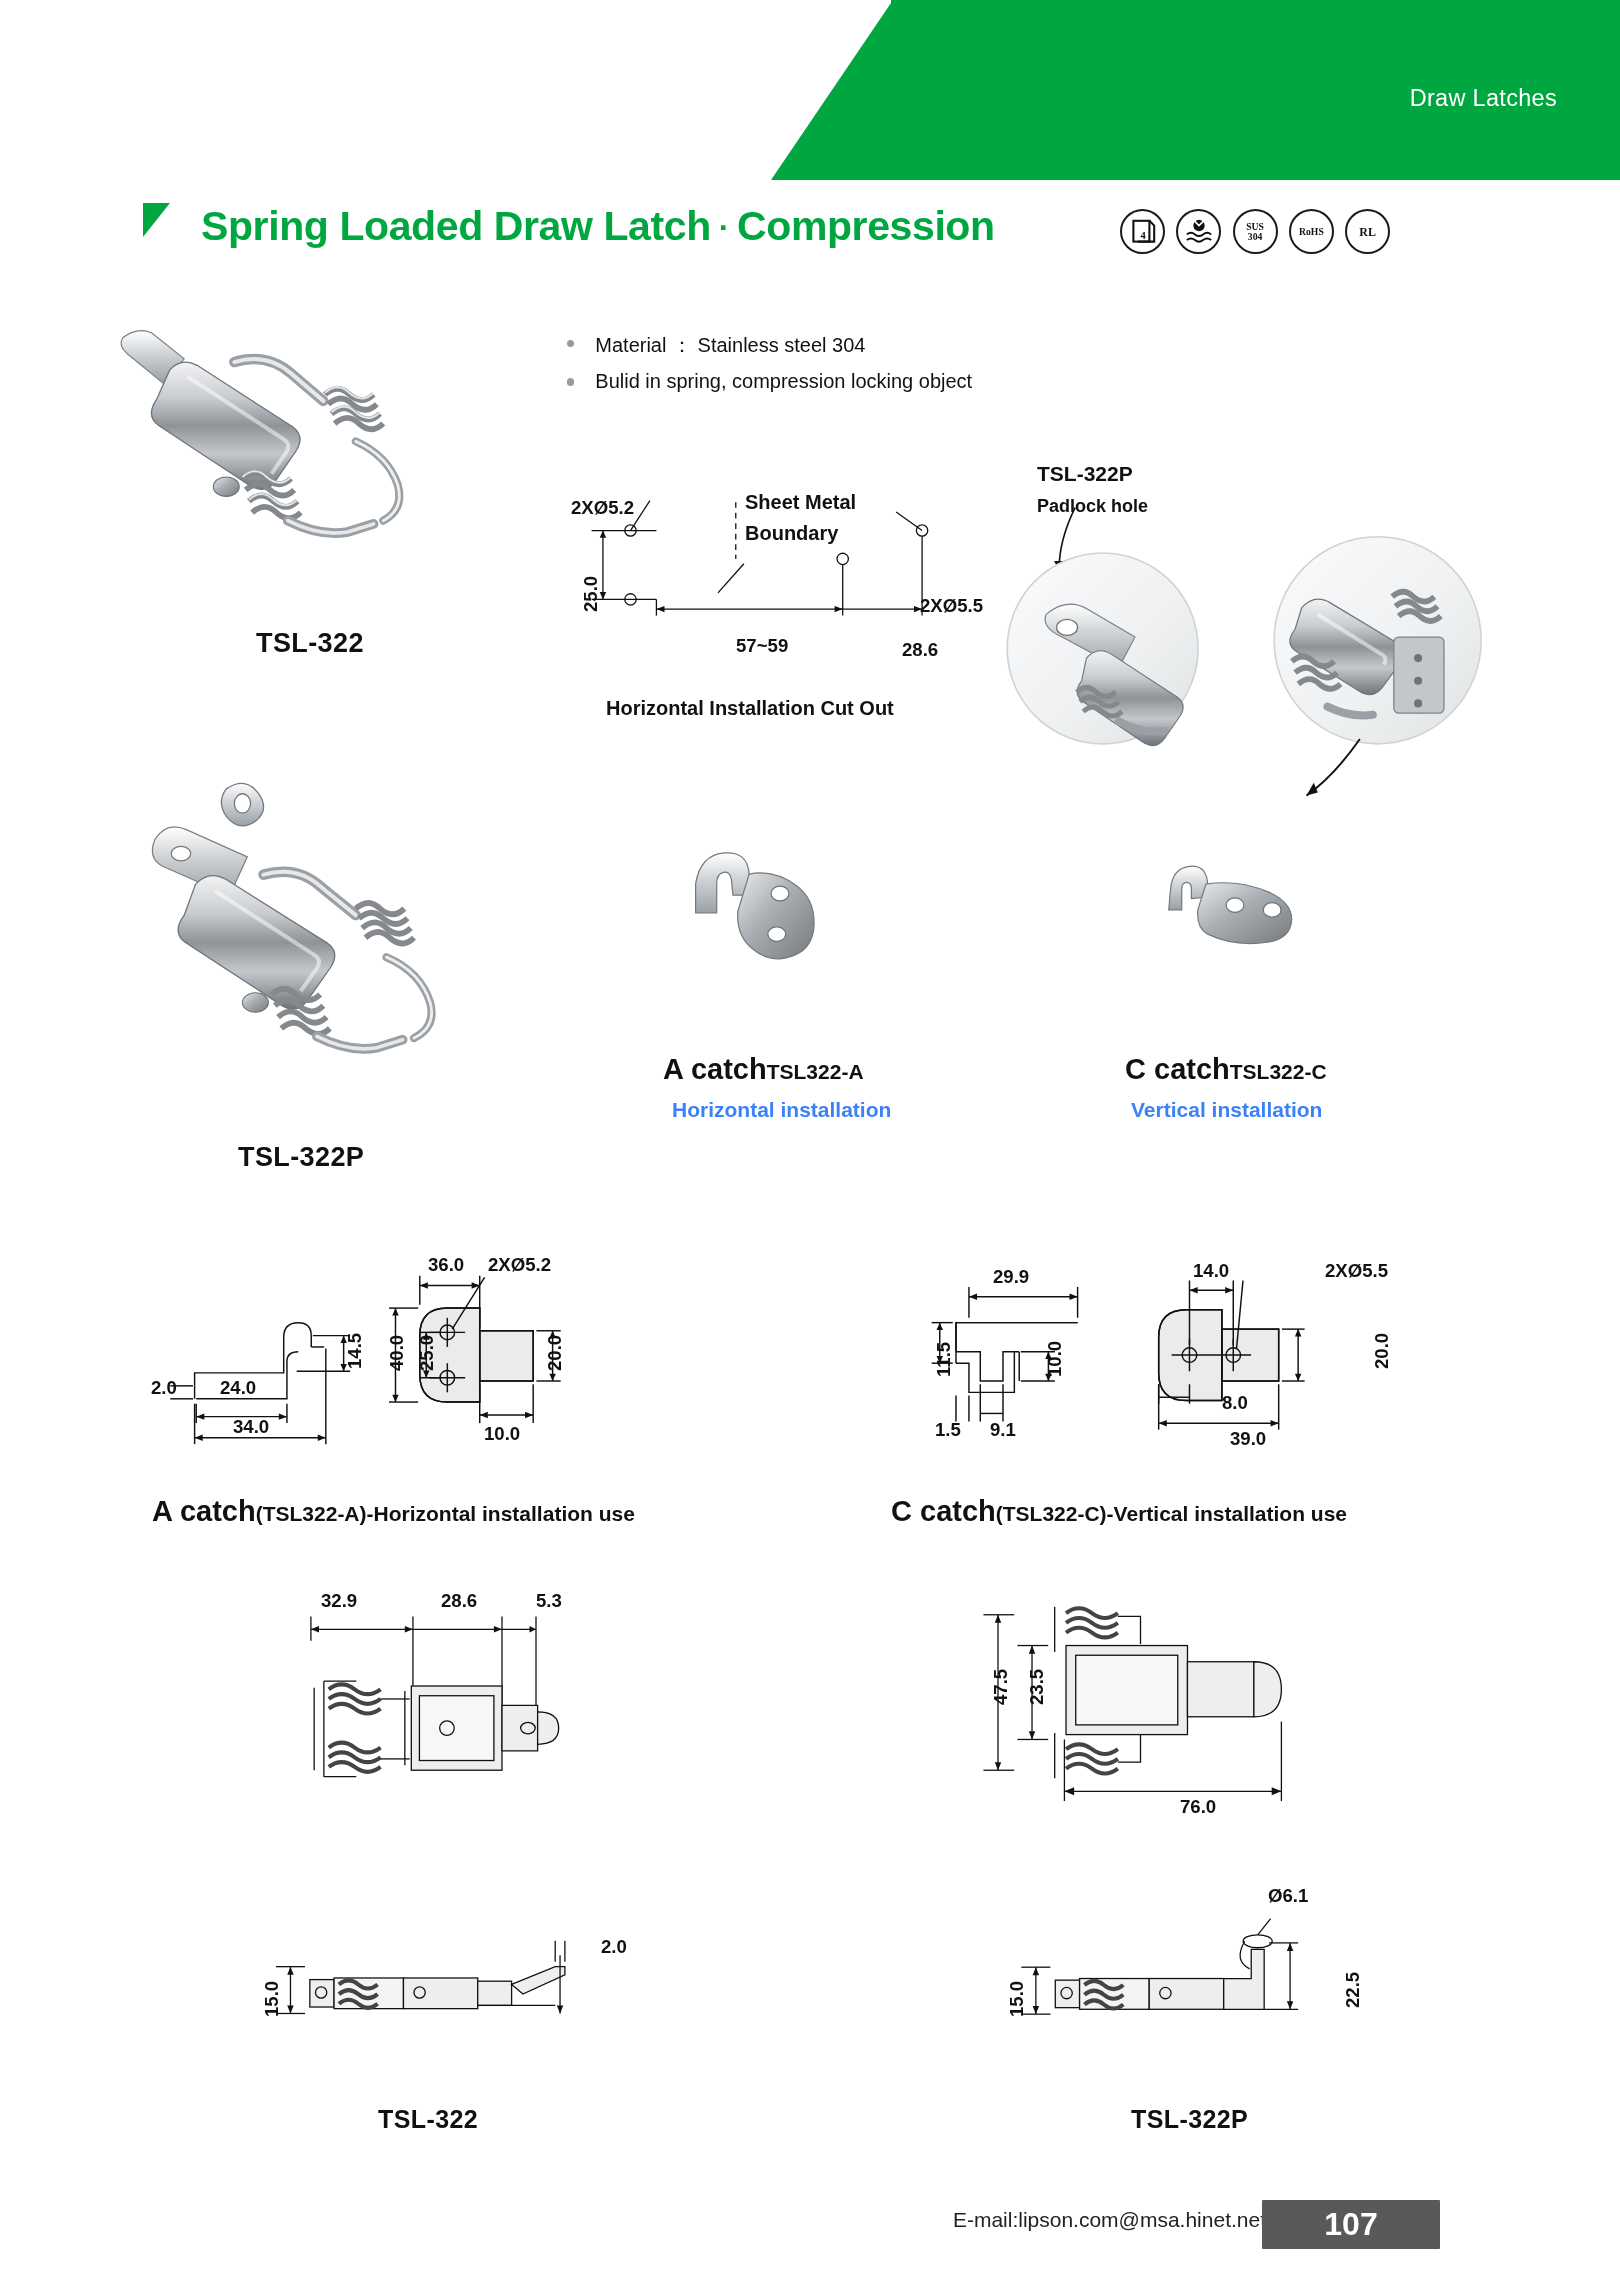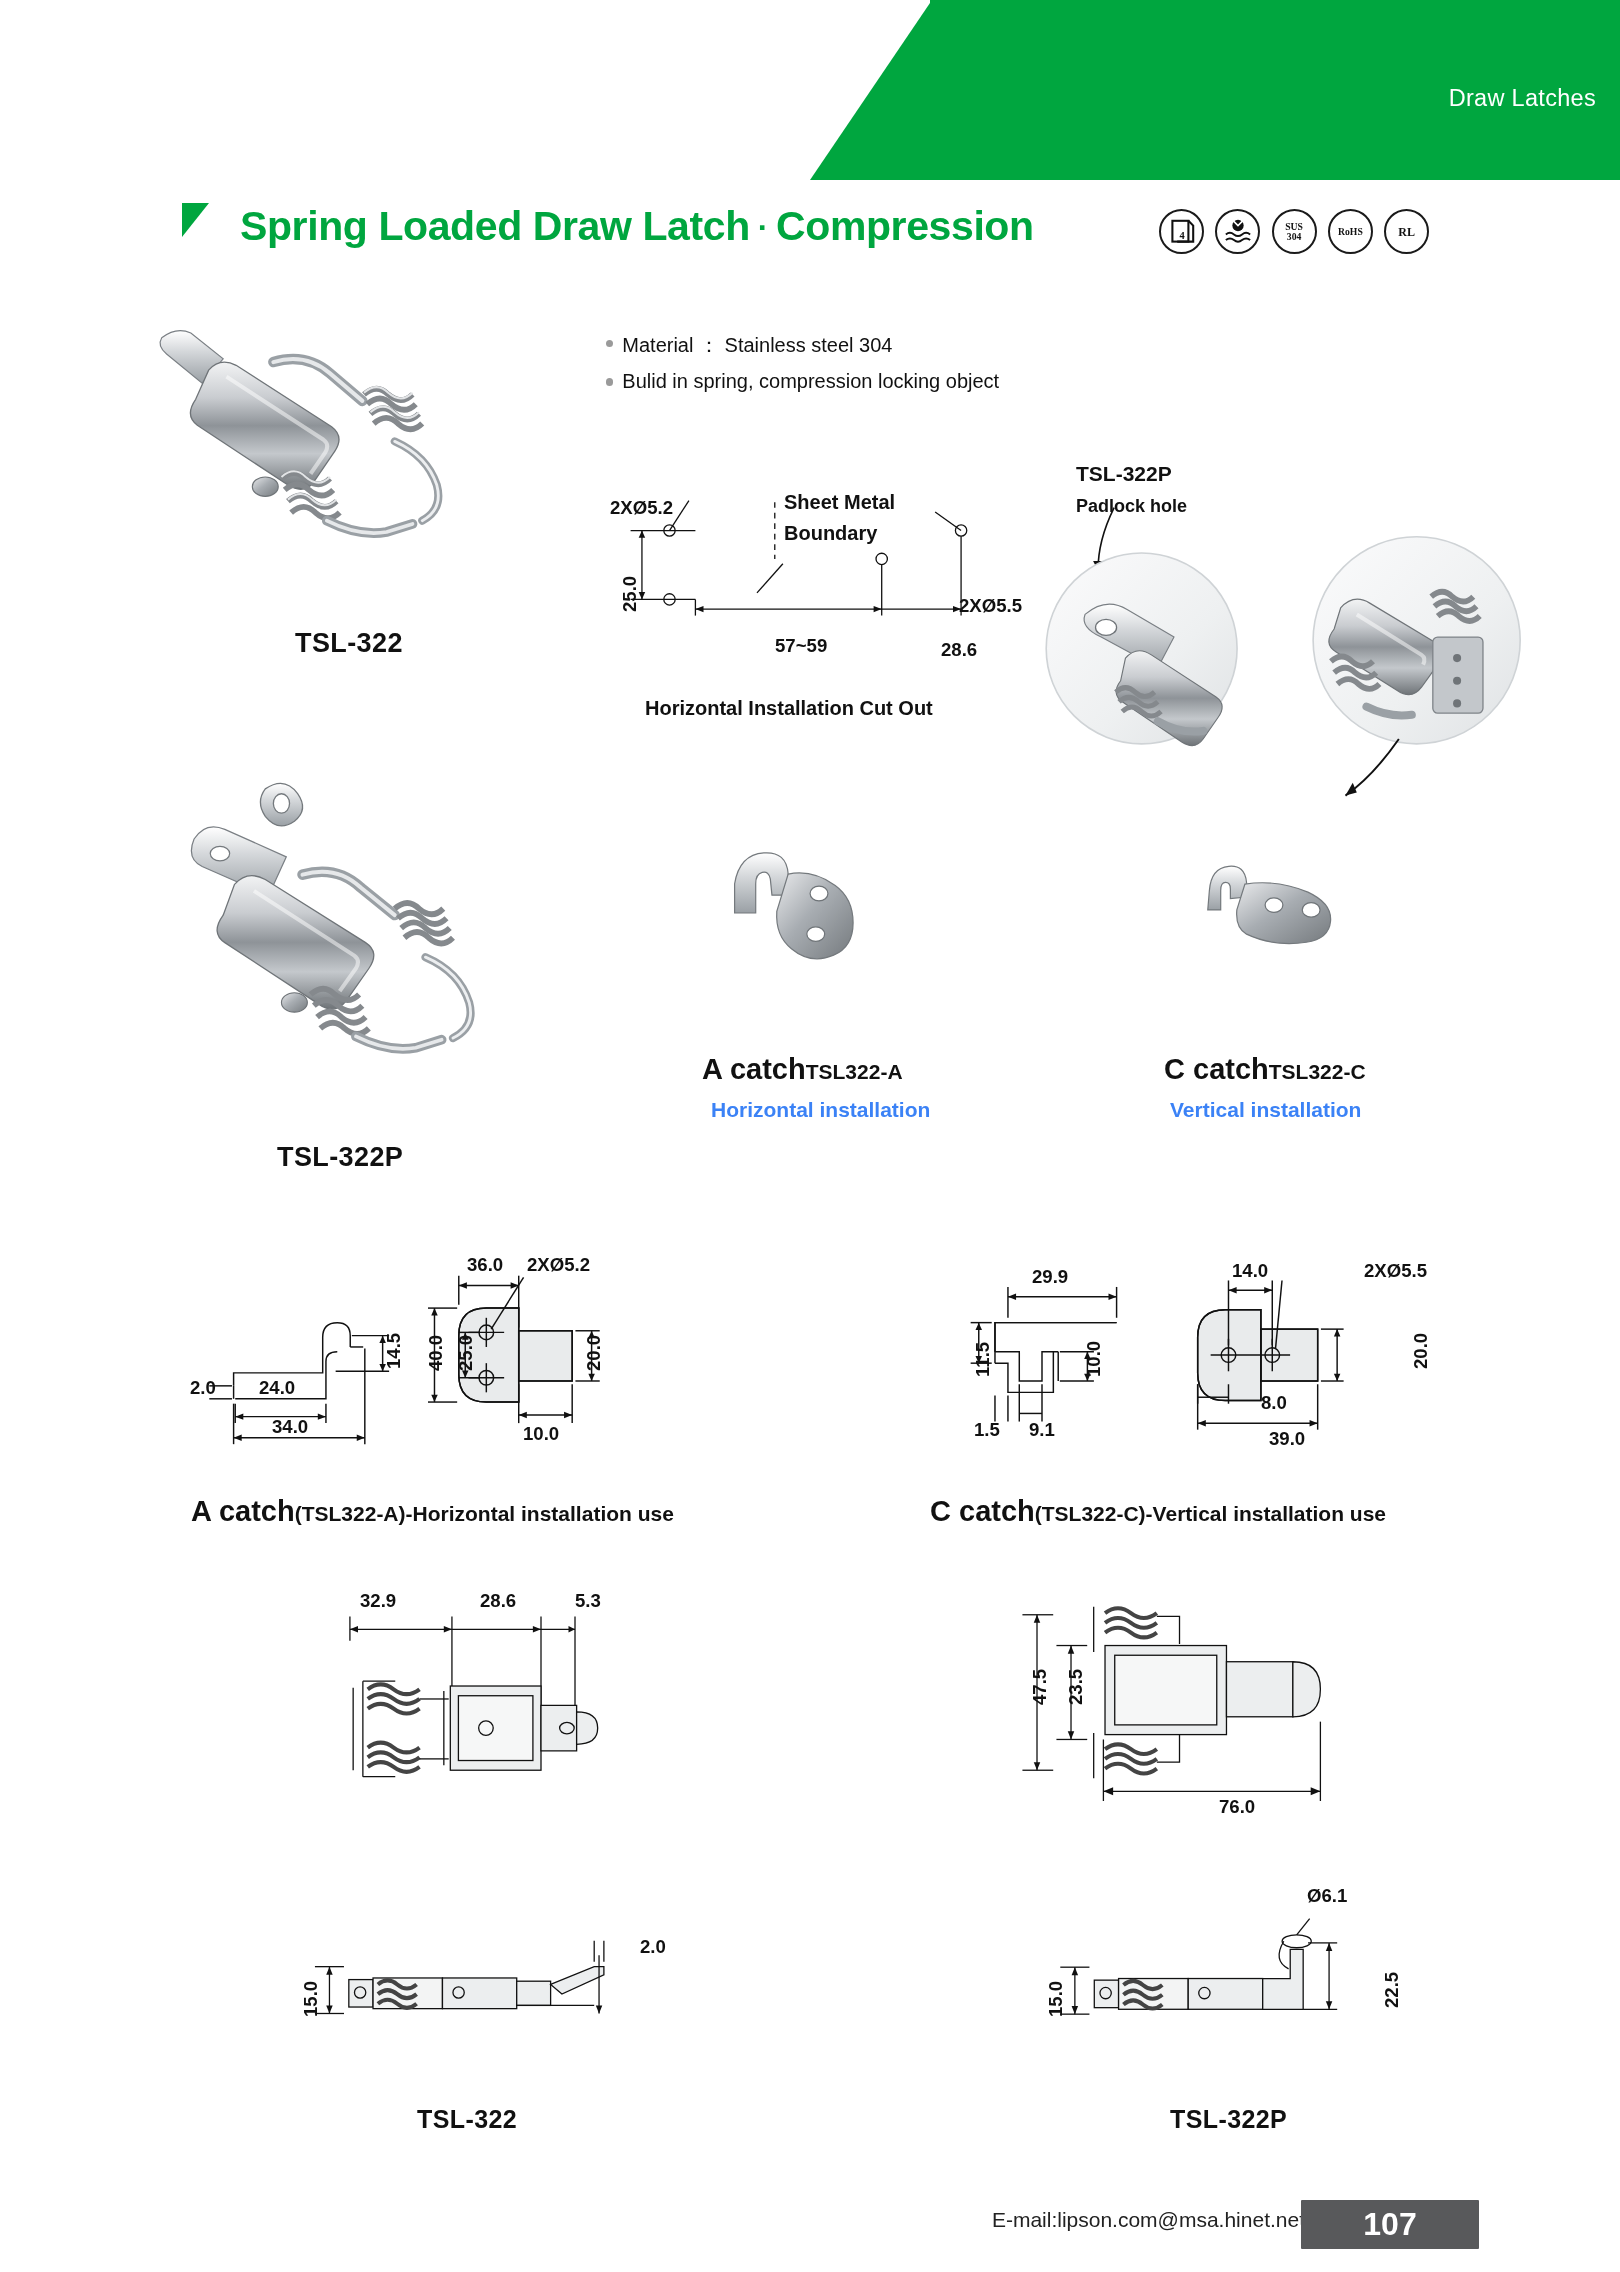--- a/index.html
+++ b/index.html
@@ -4,21 +4,21 @@
 <style>
   * { box-sizing: border-box; }
   html, body { margin:0; padding:0; }
   body {
     width: 1620px; height: 2273px;
     background: #ffffff;
     font-family: "Liberation Sans", sans-serif;
     position: relative;
     overflow: hidden;
   }
-  .page { position: relative; width: 1472px; height: 2273px; margin-left: 39px; }
+  .page { position: relative; width: 1472px; height: 2273px; }
 
   
   .header-bar {
     position: absolute; top: 0; left: 891px; width: 729px; height: 180px;
     background: #00a63f;
   }
   .header-bar::after{
     content:""; position:absolute; left:-120px; top:0; width:122px; height:180px;
     background: #00a63f;
     border-radius: 0 0 0 0;
@@ -54,21 +54,21 @@
     font-size: 12px; font-weight: bold; color:#111; line-height:1;
     flex-direction: column; text-align:center;
     font-family:"Liberation Serif", serif;
     overflow:hidden;
   }
   .badge.small-txt{ font-size: 9.7px; }
   .badge svg{ display:block; }
 
   
   .bullets { position:absolute; left: 567px; top: 332px; }
-  .bullet { display:flex; align-items:flex-start; margin-bottom: 11.3px; }
+  .bullet { display:flex; align-items:flex-start; margin-bottom: 11.3px; gap: 12px; }
   .bullet .bdot {
     width:7.3px;height:7.3px;border-radius:50%;background:#9a9a9a;margin-top:8px;margin-right:9px;flex:0 0 auto;
   }
   .bullet .btxt { font-size: 20px; color:#111; font-family:"Liberation Sans", sans-serif; }
 
   
   .plabel {
     position:absolute; font-size: 27px; font-weight: bold; color:#111;
     font-family:"Liberation Sans", sans-serif; letter-spacing:0.4px;
   }

